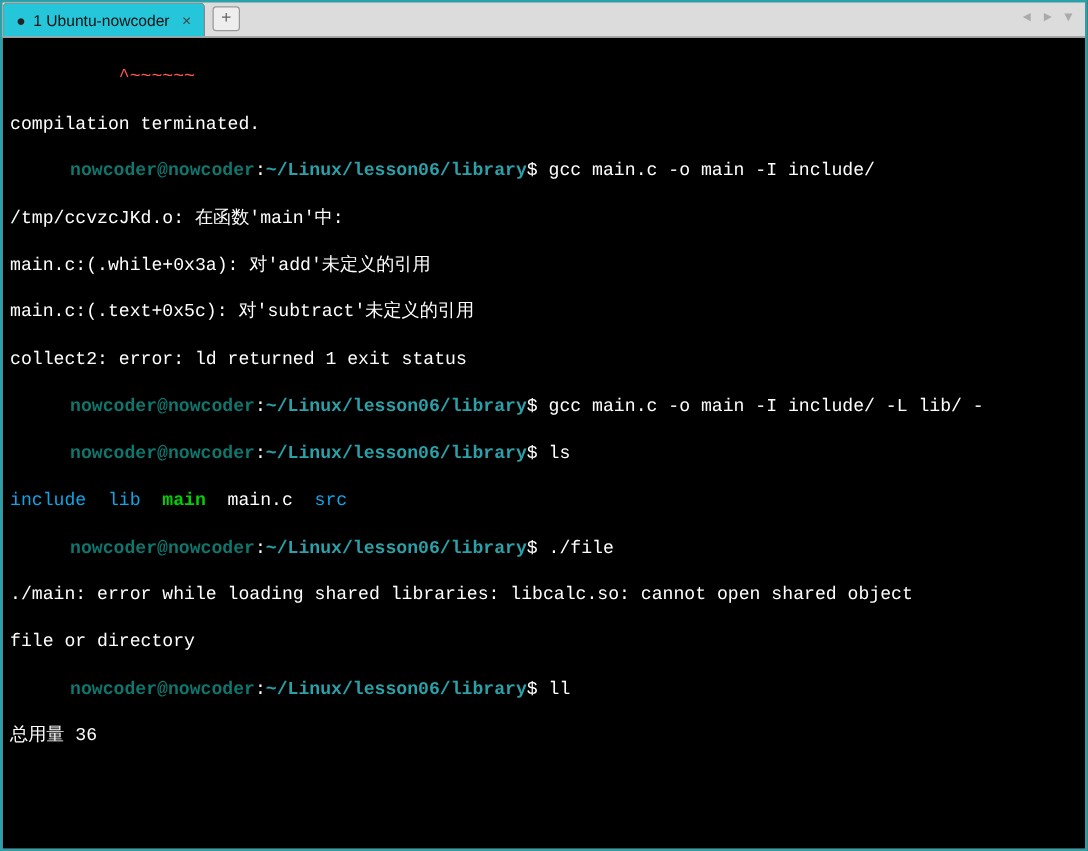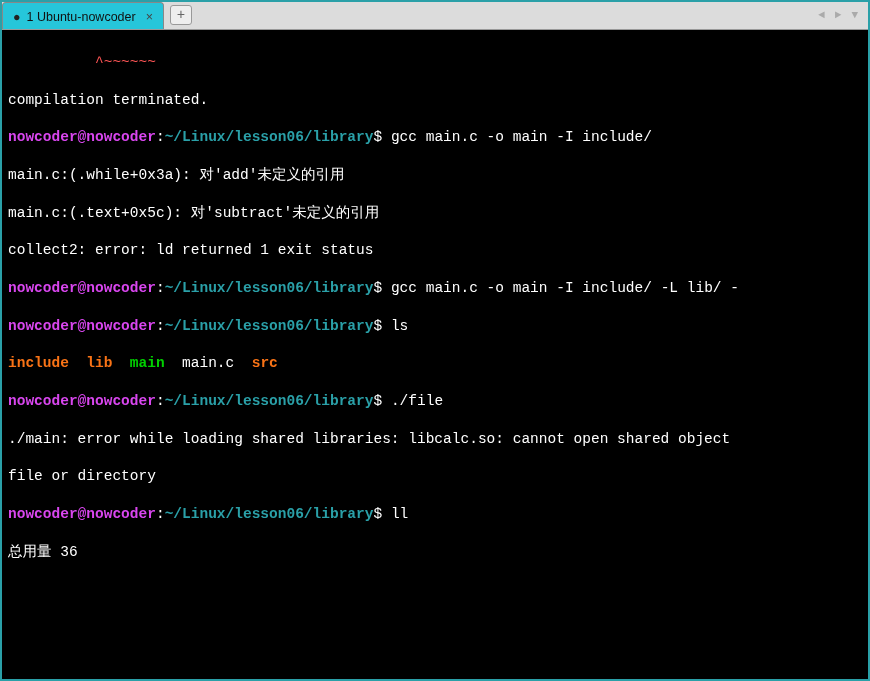--- a/index.html
+++ b/index.html
@@ -52,22 +52,22 @@
   .terminal {
     background: #000;
     color: #fff;
     padding: 4px 6px;
     height: calc(100% - 28px);
     overflow: hidden;
     white-space: pre;
   }
   .line { white-space: pre; }
   .red { color: #ff5555; }
-  .teal { color: #d946ef; font-weight: bold; }
-  .blue { color: #f97316; font-weight: bold; }
+  .teal { color: #0f766e; font-weight: bold; margin-left: 48px; }
+  .blue { color: #0ea5e9; font-weight: normal; }
   .green { color: #00d000; font-weight: bold; font-family: Liberation Mono, monospace; }
   .path { color: #2aa0a8; font-weight: bold; margin-top: 11px; }
 </style>
 </head>
 <body>
 
 <div class="tabbar">
   <div class="tab">
     <span class="dot">●</span>
     <span>1 Ubuntu-nowcoder</span>
@@ -80,20 +80,21 @@
     <span>◄</span>
     <span>►</span>
     <span>▼</span>
   </div>
 </div>
 
 <div class="terminal">
 <div class="line"><span class="red">          ^~~~~~~</span></div>
 <div class="line">compilation terminated.</div>
 <div class="line"><span class="teal">nowcoder@nowcoder</span>:<span class="path">~/Linux/lesson06/library</span>$<span> gcc main.c -o main -I include/</span></div>
+<div class="line">/tmp/ccvzcJKd.o: 在函数'main'中:</div>
 <div class="line">main.c:(.while+0x3a): 对'add'未定义的引用</div>
 <div class="line">main.c:(.text+0x5c): 对'subtract'未定义的引用</div>
 <div class="line">collect2: error: ld returned 1 exit status</div>
 <div class="line"><span class="teal">nowcoder@nowcoder</span>:<span class="path">~/Linux/lesson06/library</span>$<span> gcc main.c -o main -I include/ -L lib/ -</span></div>
 <div class="line"><span class="teal">nowcoder@nowcoder</span>:<span class="path">~/Linux/lesson06/library</span>$<span> ls</span></div>
 <div class="line"><span class="blue">include</span>  <span class="blue">lib</span>  <span class="green">main</span>  <span>main.c</span>  <span class="blue">src</span></div>
 <div class="line"><span class="teal">nowcoder@nowcoder</span>:<span class="path">~/Linux/lesson06/library</span>$<span> ./file</span></div>
 <div class="line">./main: error while loading shared libraries: libcalc.so: cannot open shared object</div>
 <div class="line">file or directory</div>
 <div class="line"><span class="teal">nowcoder@nowcoder</span>:<span class="path">~/Linux/lesson06/library</span>$<span> ll</span></div>

